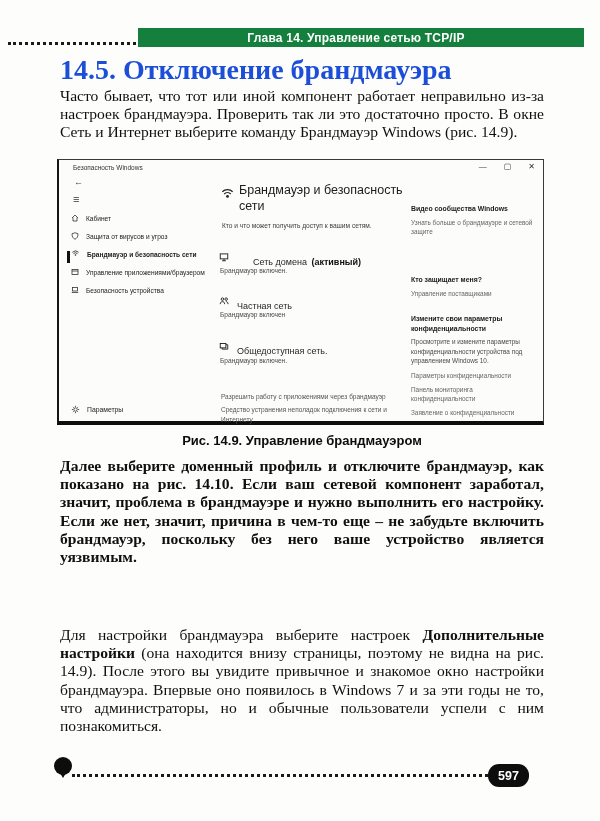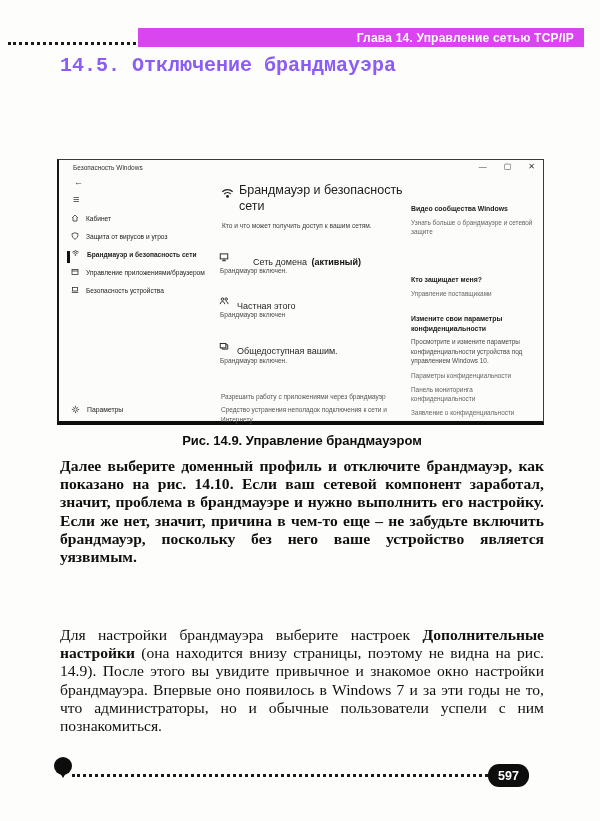--- a/index.html
+++ b/index.html
@@ -6,27 +6,27 @@
   html,body { background:#e9e9e9; }
   .page {
     position:relative; width:600px; height:821px; margin:0 auto;
     background:#fdfdfb; overflow:hidden;
     font-family:"Liberation Serif", serif; color:#141414;
   }
   
   .top-dotted { position:absolute; left:8px; top:42px; width:128px; border-top:3px dotted #1a1a1a; }
   .chapter-bar {
     position:absolute; left:138px; top:28px; width:446px; height:19px;
-    background:#d946ef; color:#fff; display:flex; align-items:center; justify-content:flex-end;
+    background:#15803d; color:#fff; display:flex; align-items:center; justify-content:center;
     font-family:"Liberation Sans", sans-serif; font-size:12px; font-weight:600; padding-right:10px;
     letter-spacing:.2px;
   }
   .section-title {
     position:absolute; left:60px; top:54px; width:500px;
-    font-family:Liberation Mono, monospace; font-weight:700; font-size:20px; color:#8b5cf6;
+    font-family:Liberation Serif, serif; font-weight:700; font-size:28px; color:#1d4ed8;
   }
   .body-para {
     position:absolute; left:60px; width:484px; font-size:15.6px; line-height:18.2px;
     text-align:justify; color:#101010;
   }
   .p1 { top:87px; } .p2 { top:457px;font-weight:bold; } .p3 { top:554px; } .p4 { top:626px; }
   .p4 b { font-family:"Liberation Serif", serif; }
   .fig-caption {
     position:absolute; left:60px; top:433px; width:484px; text-align:center;
     font-family:"Liberation Sans", sans-serif; font-weight:700; font-size:13px; color:#0c0c0c;
@@ -85,20 +85,21 @@
 
 <div class="page">
 
   <div class="top-dotted"></div>
   <div class="chapter-bar">
     <span>Глава 14. Управление сетью TCP/IP</span>
   </div>
 
   <h1 class="section-title">14.5. Отключение брандмауэра</h1>
 
+  <p class="body-para p1">Часто бывает, что тот или иной компонент работает неправильно из-за настроек брандмауэра. Проверить так ли это достаточно просто. В окне Сеть и Интернет выберите команду Брандмауэр Windows (рис. 14.9).</p>
 
   <div class="win">
     <span class="abs win-title">Безопасность Windows</span>
     <div class="abs win-controls">
       <span>—</span>
       <span>▢</span>
       <span>✕</span>
     </div>
 
     <span class="abs nav-back">←</span>
@@ -183,32 +184,32 @@
 
     <span class="abs icon net-icon1">
       <svg width="10" height="10" viewBox="0 0 16 16" fill="none" stroke="#222" stroke-width="1.5">
           <circle cx="5.5" cy="5" r="2"></circle>
           <path d="M2 13c0-2.5 1.5-4 3.5-4s3.5 1.5 3.5 4"></path>
           <circle cx="11.5" cy="5" r="2"></circle>
           <path d="M11 9c2 0 3.5 1.5 3.5 4"></path>
         </svg>
     </span>
     <div class="abs net-sec net-nm1">
-      <span class="nm">Частная этого</span>
+      <span class="nm">Частная сеть</span>
     </div>
     <span class="abs net-sec net-st1" style="font-size:6.6px;color:#4a4a4a">Брандмауэр включен</span>
 
     <span class="abs icon net-icon2">
       <svg width="10" height="10" viewBox="0 0 16 16" fill="none" stroke="#222" stroke-width="1.5">
           <rect x="2" y="4" width="9" height="7"></rect>
           <path d="M11 6h3v7H5v-2"></path>
         </svg>
     </span>
     <div class="abs net-sec net-nm2">
-      <span class="nm">Общедоступная вашим.</span>
+      <span class="nm">Общедоступная сеть.</span>
     </div>
     <span class="abs net-sec net-st2" style="font-size:6.6px;color:#4a4a4a">Брандмауэр включен.</span>
 
     <span class="abs main-link mlink0">Разрешить работу с приложениями через брандмауэр</span>
     <span class="abs main-link mlink1">Средство устранения неполадок подключения к сети и Интернету</span>
 
     <div class="abs aside-block ab0">
       <div class="hd">Видео сообщества Windows</div>
       <div class="lk">Узнать больше о брандмауэре и сетевой защите</div>
     </div>

